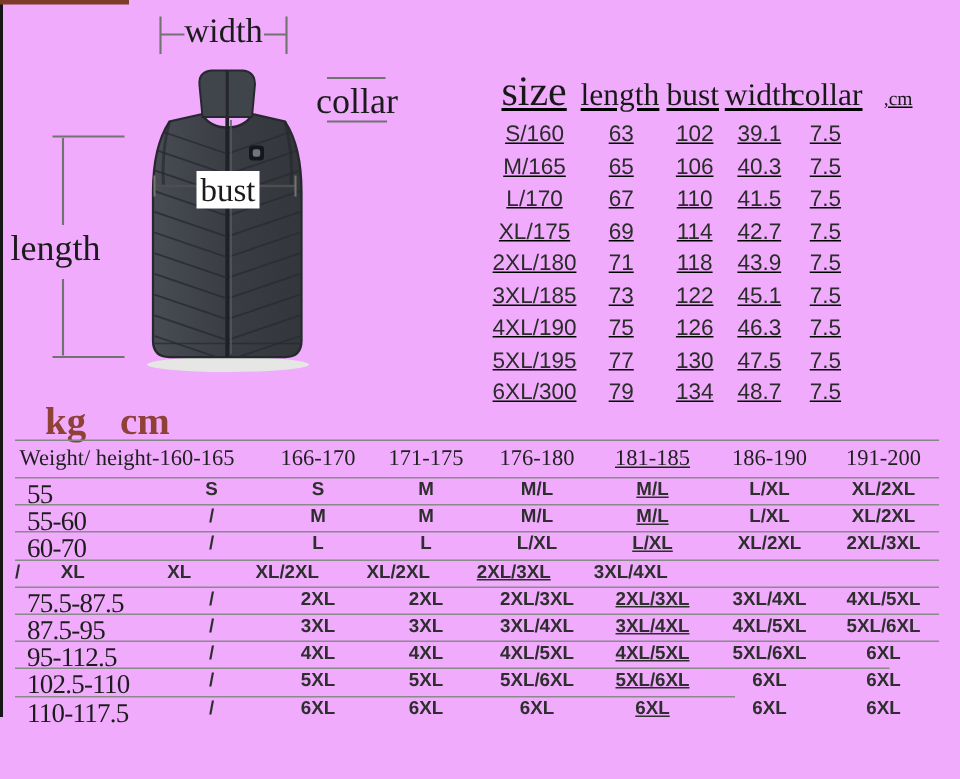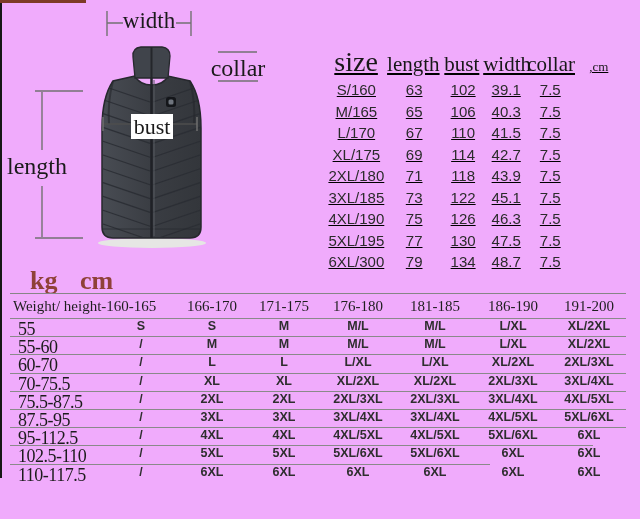--- a/index.html
+++ b/index.html
@@ -42,21 +42,21 @@
   .fit-table{position:absolute;left:10px;top:293px;width:616px;color:#1f1f1f;}
   .fheader{display:flex;align-items:center;height:25px;border-top:1.5px solid #868686;
            position:relative;font-size:15px;}
   .fheader::after,.frow::after{content:'';position:absolute;left:0;bottom:0;height:1px;
            background:#8a8a8a;width:616px;}
   .fh0{width:166px;text-align:left;padding-left:3px;box-sizing:border-box;}
   .fheader .fhc{text-align:center;}
   .fheader span:nth-child(2),.frow span:nth-child(3),.frow span:nth-child(4){width:72px;}
   .fheader span:nth-child(3){width:72px;}
   .fheader span:nth-child(4),.frow span:nth-child(5){width:76px;}
-  .fheader span:nth-child(5),.frow span:nth-child(6){width:78px;}
+  .fheader span:nth-child(5),.frow span:nth-child(6){width:78px;text-decoration:underline;}
   .fheader span:nth-child(6),.frow span:nth-child(7){width:78px;}
   .fheader span:nth-child(7),.frow span:nth-child(8){width:74px;}
   .frow{display:flex;align-items:flex-start;height:18.2px;position:relative;}
   .frow-6::after{width:583px;}
   .frow-7::after{width:480px;}
   .frow-8::after{display:none;}
   .flabel{width:96px;padding-left:8px;box-sizing:border-box;font-size:18px;
           letter-spacing:-0.5px;color:#1c1c1c;}
   .frow span:nth-child(2){width:70px;}
   .fcell{font-family:"Liberation Sans",sans-serif;font-size:12.5px;font-weight:bold;
@@ -254,21 +254,20 @@
           <span class="flabel">60-70</span>
           <span class="fcell">/</span>
           <span class="fcell">L</span>
           <span class="fcell">L</span>
           <span class="fcell">L/XL</span>
           <span class="fcell">L/XL</span>
           <span class="fcell">XL/2XL</span>
           <span class="fcell">2XL/3XL</span>
         </div>
         <div class="frow frow-3">
-          <span class="flabel">70-75.5</span>
           <span class="fcell">/</span>
           <span class="fcell">XL</span>
           <span class="fcell">XL</span>
           <span class="fcell">XL/2XL</span>
           <span class="fcell">XL/2XL</span>
           <span class="fcell">2XL/3XL</span>
           <span class="fcell">3XL/4XL</span>
         </div>
         <div class="frow frow-4">
           <span class="flabel">75.5-87.5</span>

